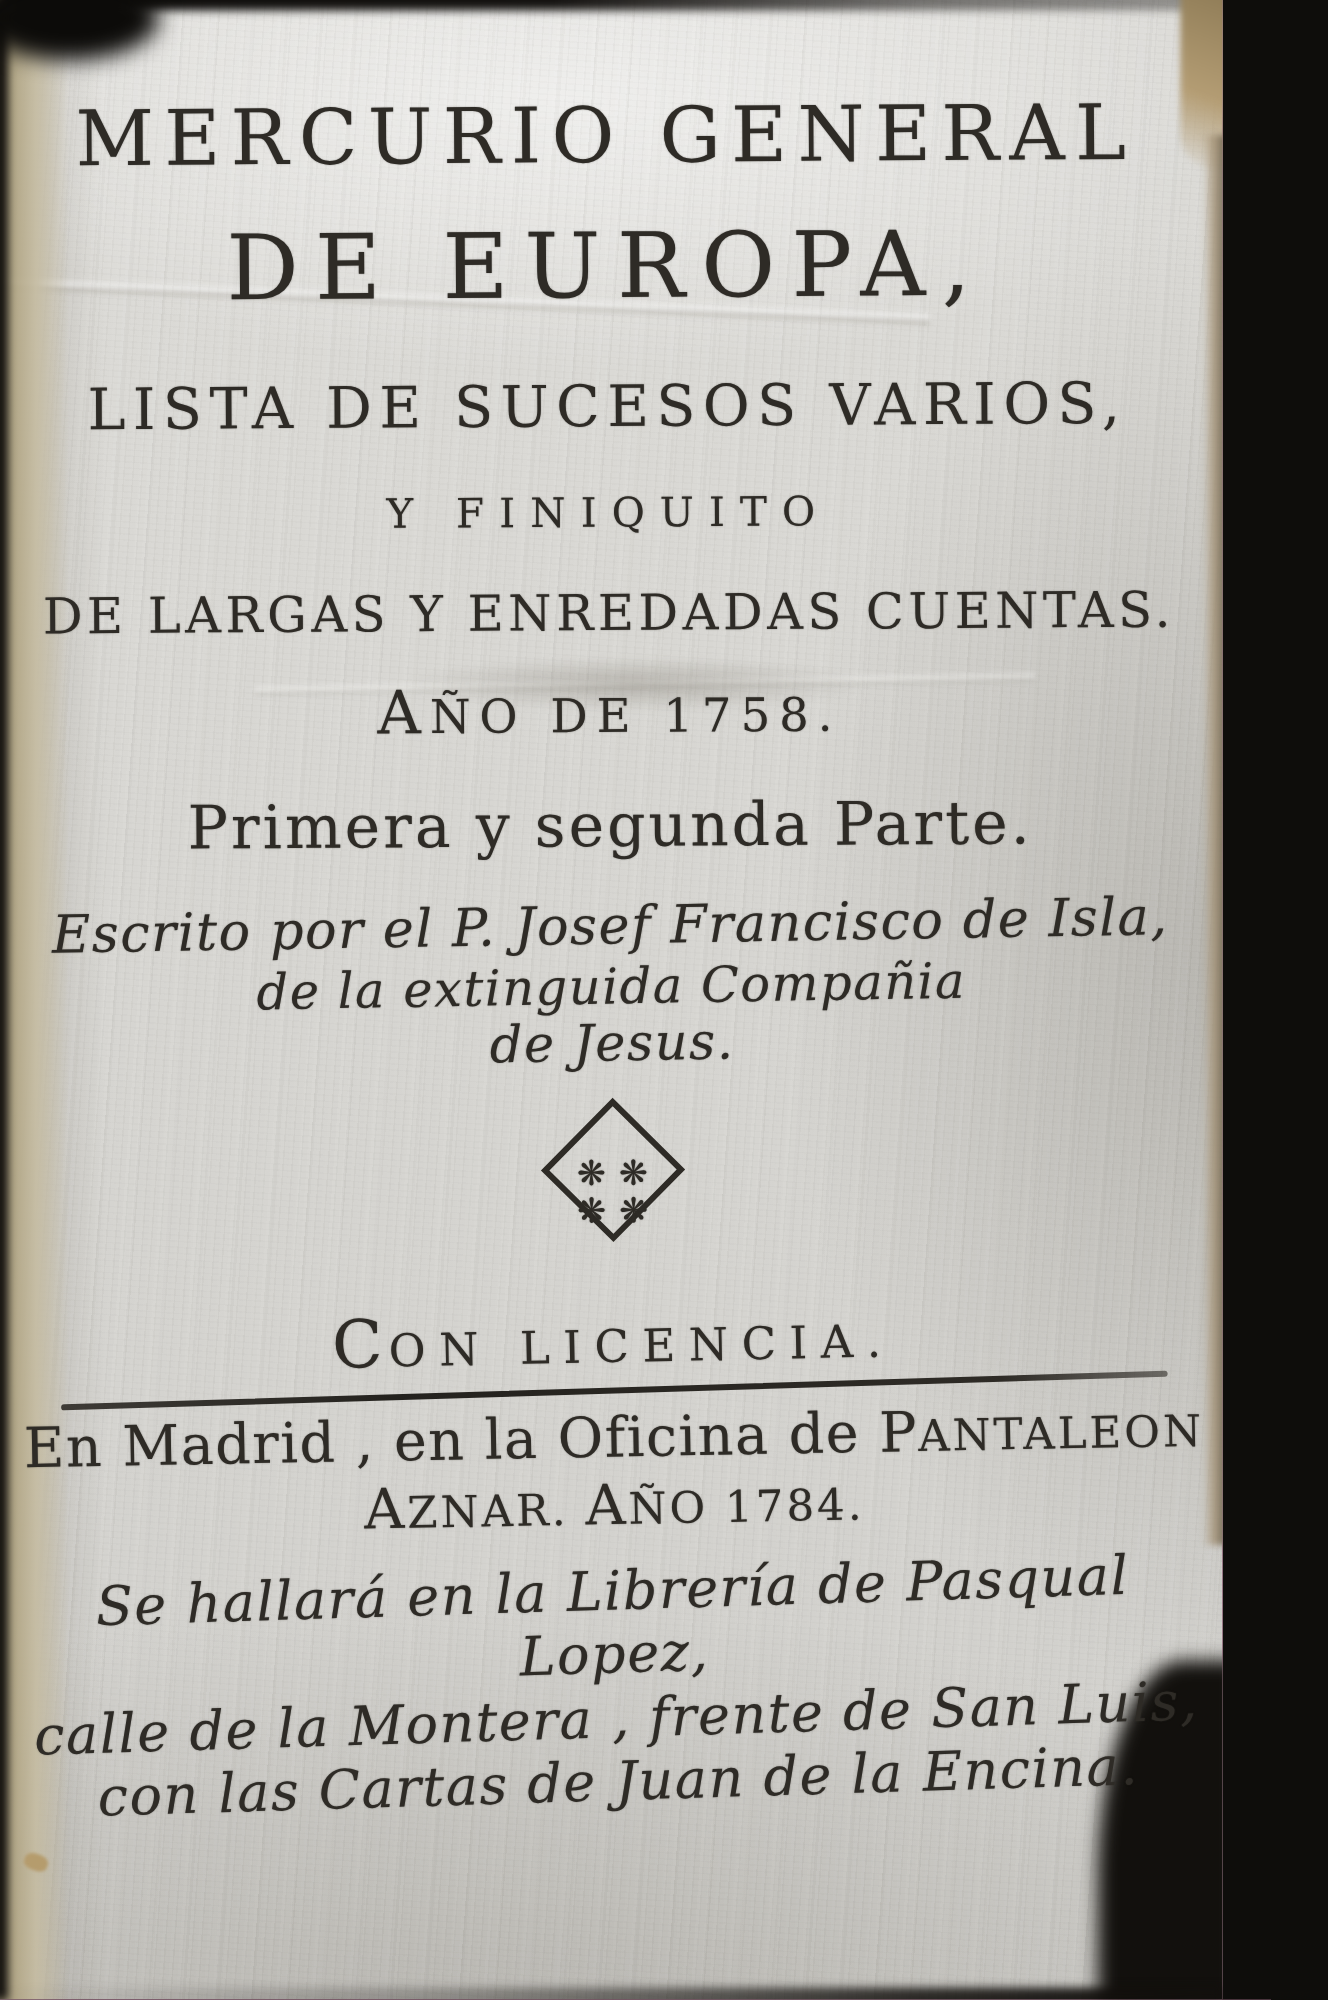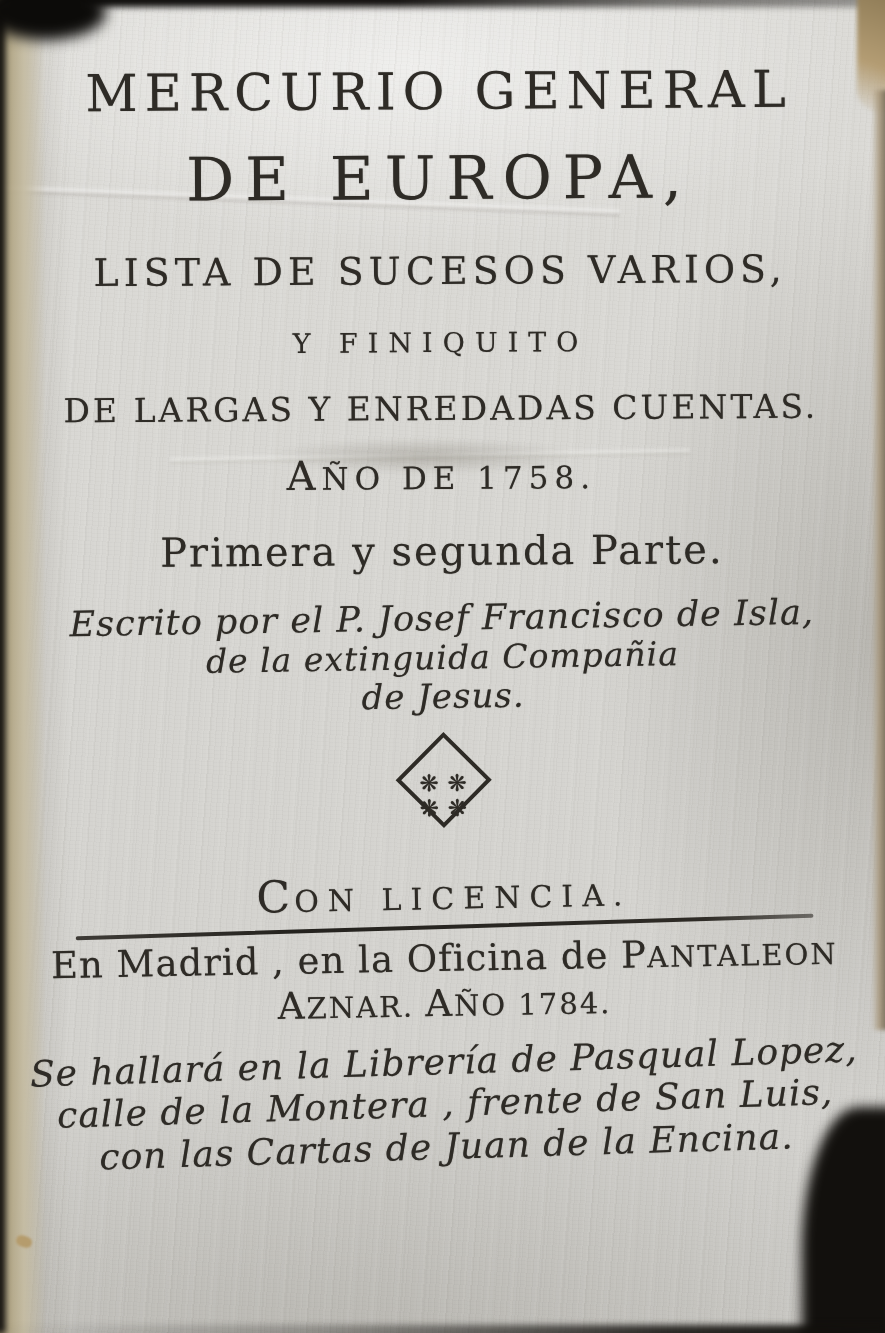--- a/index.html
+++ b/index.html
@@ -1,16 +1,16 @@
 <!DOCTYPE html>
 <html><head>
 <meta charset="utf-8">
 <style>
   html,body{margin:0;padding:0;background:#0e0d0b;}
-  .photo{position:relative;width:885px;height:1333px;overflow:hidden;background:#f9a8d4;}
+  .photo{position:relative;width:794px;height:1333px;overflow:hidden;background:#f9a8d4;padding-left:21px;}
 
   
   .paper{position:absolute;inset:0;background:
     linear-gradient(to right, rgba(96,88,72,.30) 0px, rgba(96,88,72,.12) 34px, rgba(0,0,0,0) 70px),
     radial-gradient(ellipse 640px 260px at 46% 5%, rgba(255,255,255,.55), rgba(255,255,255,0) 70%),
     radial-gradient(ellipse 420px 700px at 100% 48%, rgba(104,100,90,.28), rgba(0,0,0,0) 70%),
     radial-gradient(ellipse 900px 430px at 40% 104%, rgba(120,116,106,.30), rgba(0,0,0,0) 75%),
     linear-gradient(175deg,#dddcd8 0%,#d7d6d2 40%,#d3d2ce 75%,#cfceca 100%);}
   .texture{position:absolute;inset:0;opacity:.55;background-image:
     repeating-linear-gradient(94deg, rgba(255,255,255,.06) 0 2px, rgba(70,66,58,.05) 2px 3px, rgba(0,0,0,0) 3px 6px),

